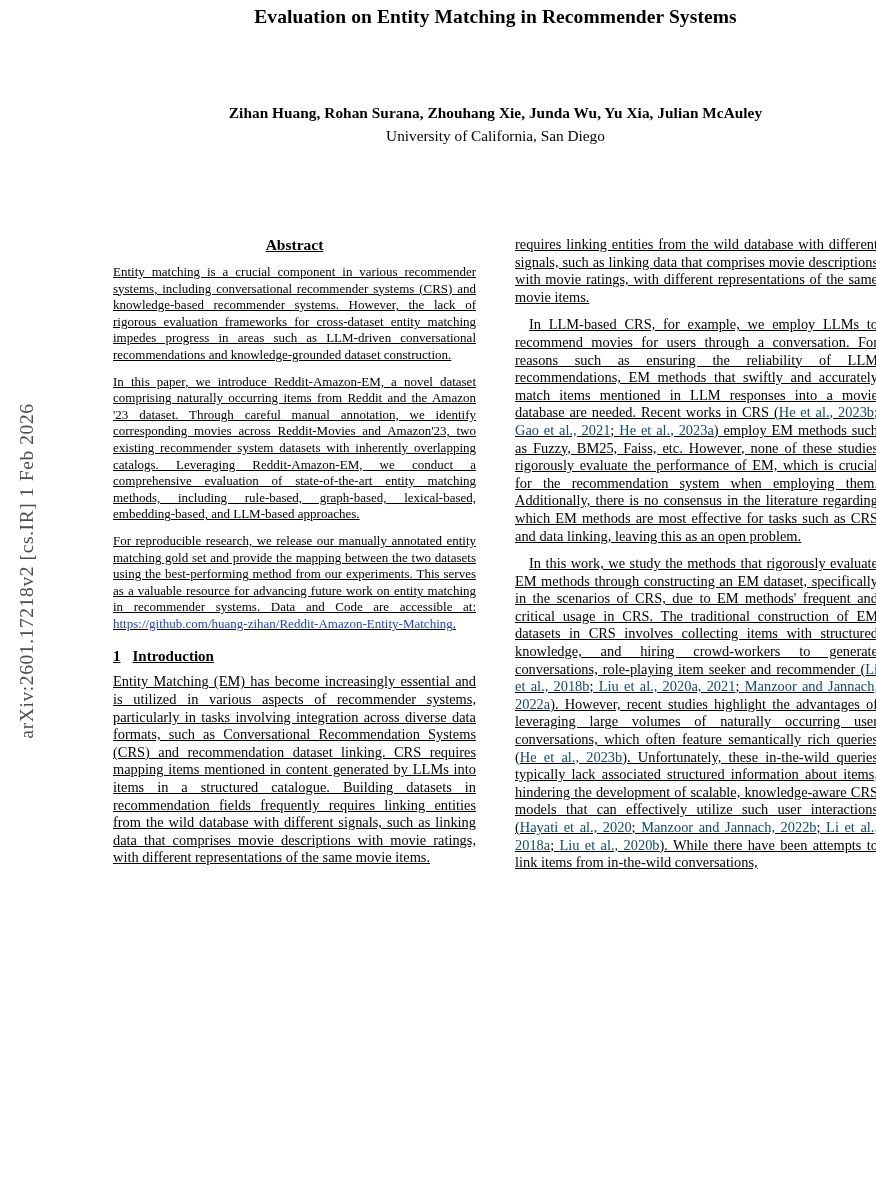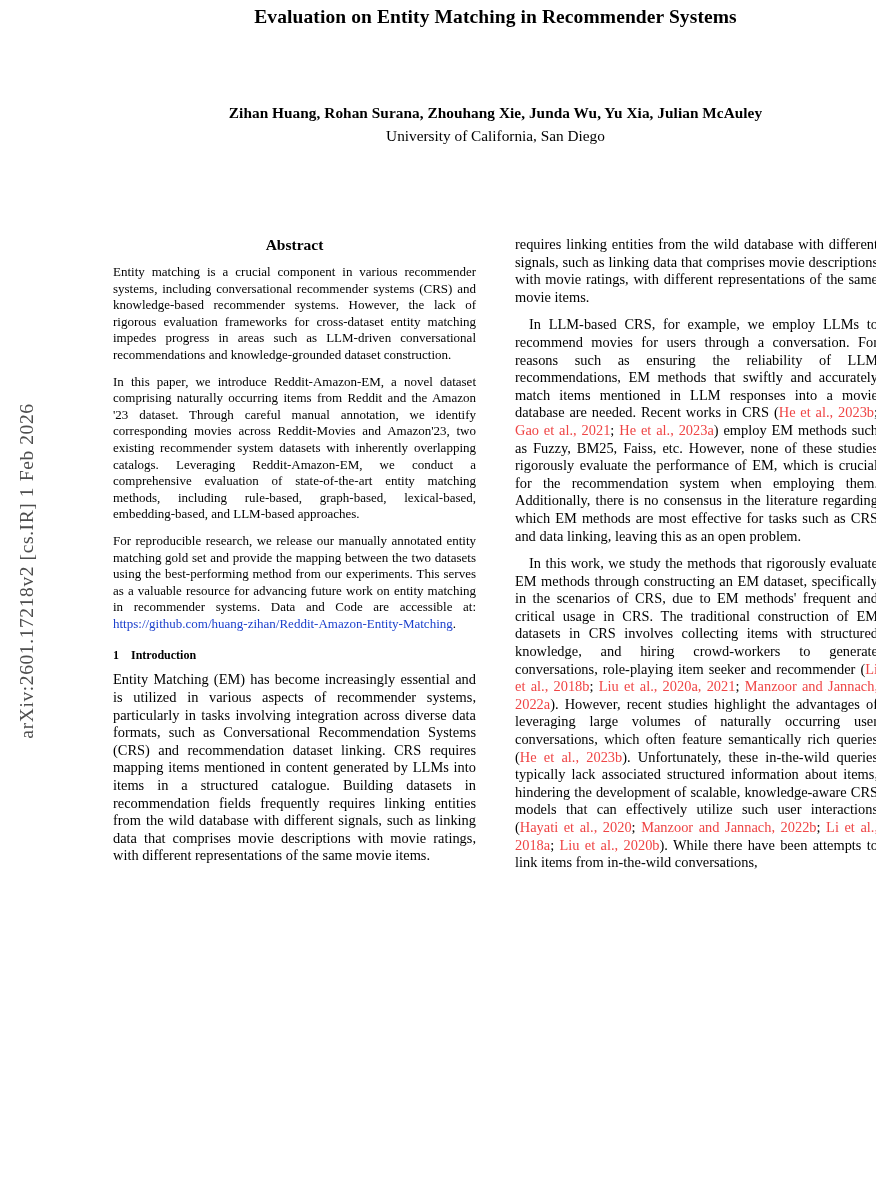--- a/index.html
+++ b/index.html
@@ -63,20 +63,21 @@
   .columns {
     position: absolute;
     top: 236px;
     left: 0;
     width: 765px;
     display: flex;
     gap: 39px;
   }
   .col {
     width: 363px;
+    text-decoration: underline;
   }
   .abstract-head {
     text-align: center;
     font-size: 15.5px;
     font-weight: bold;
     margin-bottom: 10px;
   }
   p.para {
     margin: 0 0 10px 0;
     font-size: 13.4px;
@@ -85,29 +86,29 @@
     text-justify: inter-word;
   }
   p.abs {
     font-size: 13px;
     line-height: 16.6px;
   }
   p.indent {
     text-indent: 14px;
   }
   .section-head {
-    font-size: 12px;
+    font-size: 15px;
     font-weight: bold;
     margin: 16px 0 8px 0;
   }
   .section-head .num {
     margin-right: 12px;
   }
   a.ref {
-    color: #ef4444;
+    color: #0c4a6e;
     text-decoration: none;
   }
   a.link {
     color: #1a3fcc;
     text-decoration: none;
   }
   .body-col p.para {
     font-size: 14.4px;
     line-height: 17.6px;
   }

